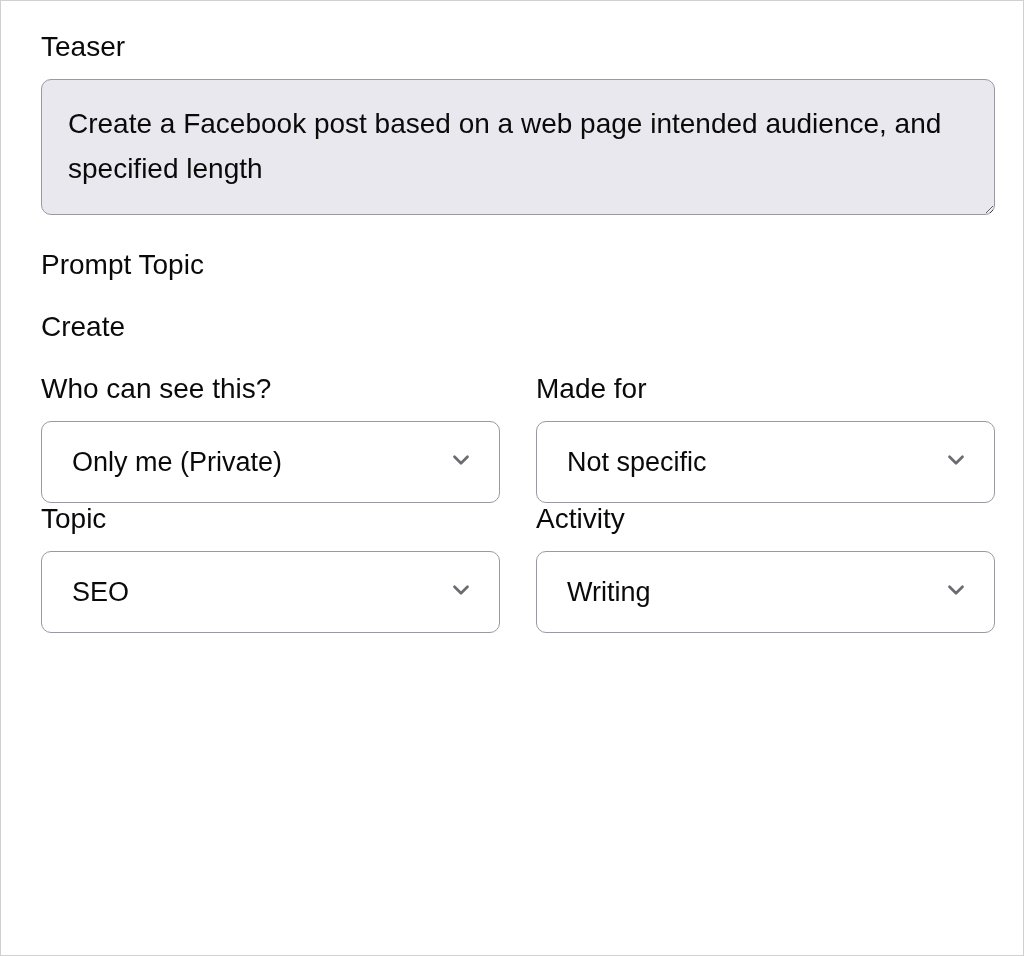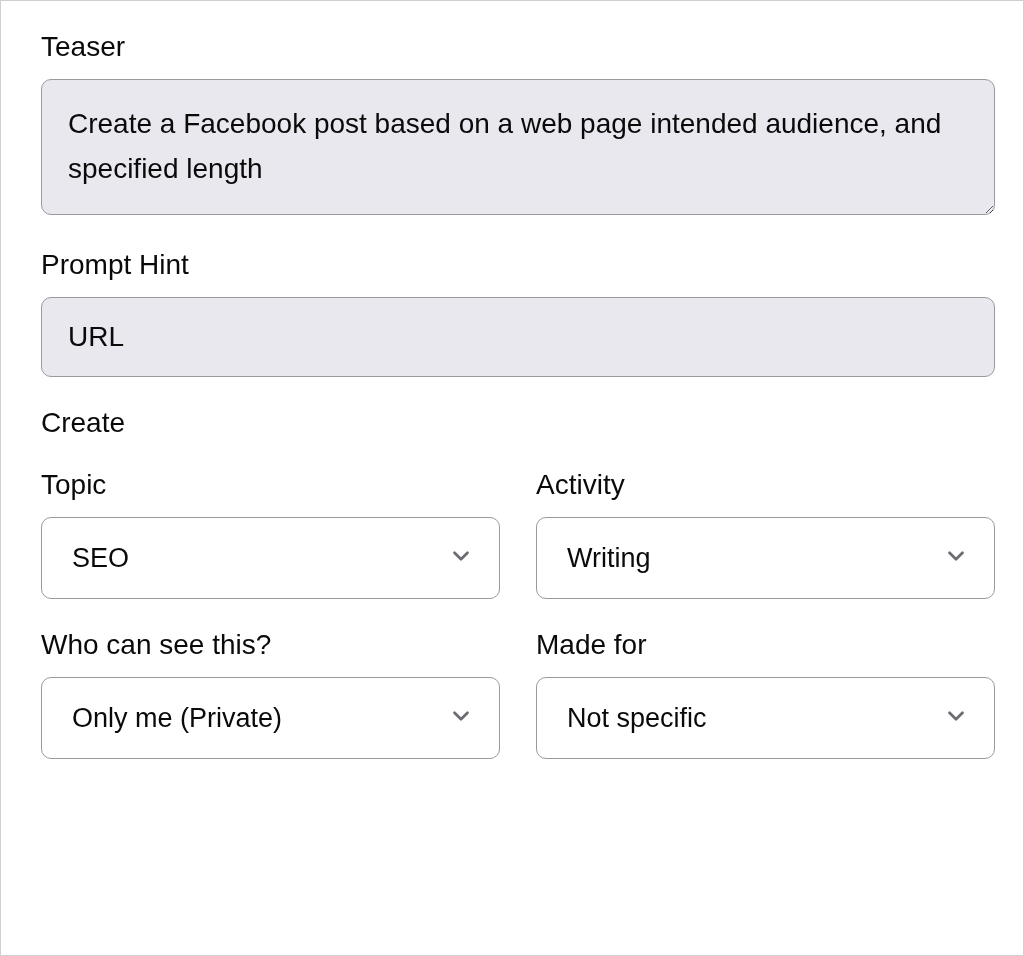--- a/index.html
+++ b/index.html
@@ -89,26 +89,54 @@
 <body>
 
 <div class="container">
 
   <div class="field-group">
     <div class="field-label">Teaser</div>
     <textarea class="textarea-input" style="">Create a Facebook post based on a web page intended audience, and specified length</textarea>
   </div>
 
   <div class="field-group">
-    <div class="field-label">Prompt Hint</div>
-    <input type="text" class="text-input" value="URL" style="">
+    <div class="field-label">Prompt Topic</div>
   </div>
 
   <div class="field-group">
     <div class="field-label">Create</div>
+  </div>
+
+  <div class="two-col">
+    <div class="col">
+      <div class="field-label">Who can see this?</div>
+      <div class="select-wrapper">
+        <select class="select-input">
+          <option>Only me (Private)</option>
+        </select>
+        <span class="chevron">
+          <svg width="26" height="26" viewBox="0 0 24 24" fill="none" stroke="#6b6b72" stroke-width="2.5" stroke-linecap="round" stroke-linejoin="round">
+              <polyline points="6 9 12 15 18 9"></polyline>
+            </svg>
+        </span>
+      </div>
+    </div>
+    <div class="col">
+      <div class="field-label">Made for</div>
+      <div class="select-wrapper">
+        <select class="select-input">
+          <option>Not specific</option>
+        </select>
+        <span class="chevron">
+          <svg width="26" height="26" viewBox="0 0 24 24" fill="none" stroke="#6b6b72" stroke-width="2.5" stroke-linecap="round" stroke-linejoin="round">
+              <polyline points="6 9 12 15 18 9"></polyline>
+            </svg>
+        </span>
+      </div>
+    </div>
   </div>
 
   <div class="two-col field-group">
     <div class="col">
       <div class="field-label">Topic</div>
       <div class="select-wrapper">
         <select class="select-input">
           <option>SEO</option>
         </select>
         <span class="chevron">
@@ -126,42 +154,13 @@
         </select>
         <span class="chevron">
           <svg width="26" height="26" viewBox="0 0 24 24" fill="none" stroke="#6b6b72" stroke-width="2.5" stroke-linecap="round" stroke-linejoin="round">
               <polyline points="6 9 12 15 18 9"></polyline>
             </svg>
         </span>
       </div>
     </div>
   </div>
 
-  <div class="two-col">
-    <div class="col">
-      <div class="field-label">Who can see this?</div>
-      <div class="select-wrapper">
-        <select class="select-input">
-          <option>Only me (Private)</option>
-        </select>
-        <span class="chevron">
-          <svg width="26" height="26" viewBox="0 0 24 24" fill="none" stroke="#6b6b72" stroke-width="2.5" stroke-linecap="round" stroke-linejoin="round">
-              <polyline points="6 9 12 15 18 9"></polyline>
-            </svg>
-        </span>
-      </div>
-    </div>
-    <div class="col">
-      <div class="field-label">Made for</div>
-      <div class="select-wrapper">
-        <select class="select-input">
-          <option>Not specific</option>
-        </select>
-        <span class="chevron">
-          <svg width="26" height="26" viewBox="0 0 24 24" fill="none" stroke="#6b6b72" stroke-width="2.5" stroke-linecap="round" stroke-linejoin="round">
-              <polyline points="6 9 12 15 18 9"></polyline>
-            </svg>
-        </span>
-      </div>
-    </div>
-  </div>
-
 </div>
 
 </body></html>

